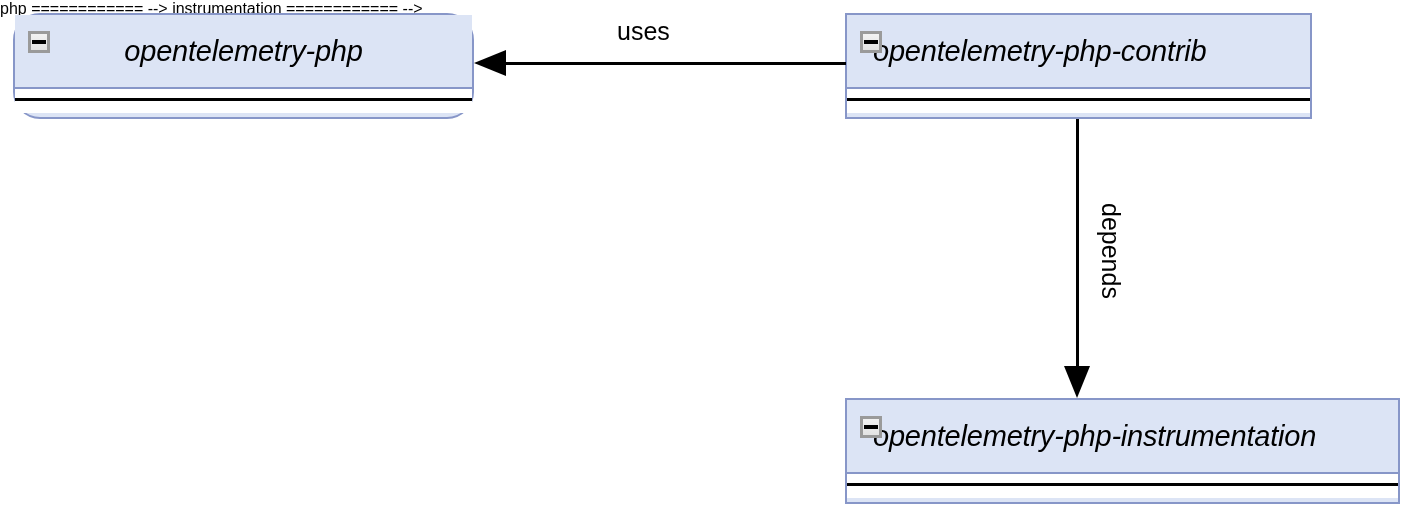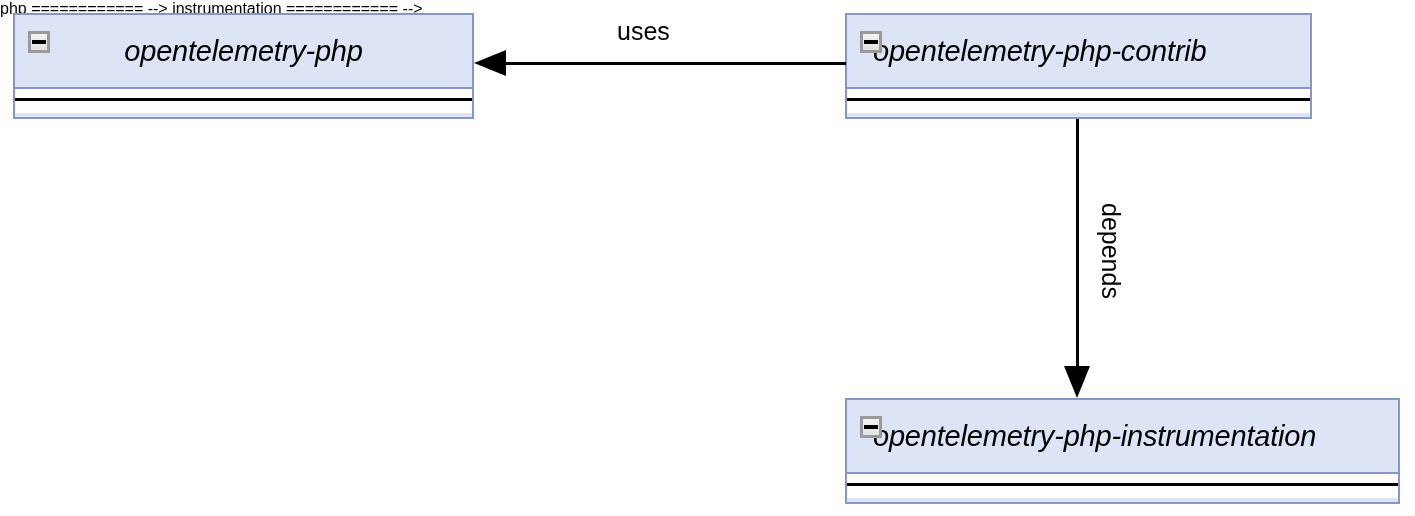--- a/index.html
+++ b/index.html
@@ -120,21 +120,21 @@
     transform: rotate(90deg);
     transform-origin: left top;
   }
 </style>
 </head>
 <body>
 
 <div id="canvas">
 
   
-  <div class="node" style="left:13px; top:13px; width:461px; height:106px;">
+  <div class="node" style="left:13px; top:13px; width:461px; height:106px;border-radius:27px;">
     <div class="node-header">
       <span class="collapse-icon"></span>
       <span class="node-title centered">opentelemetry-php</span>
     </div>
     <div class="node-compartment first"></div>
     <div class="node-compartment"></div>
   </div>
 
   
   <div class="node" style="left:845px; top:13px; width:467px; height:106px;">

